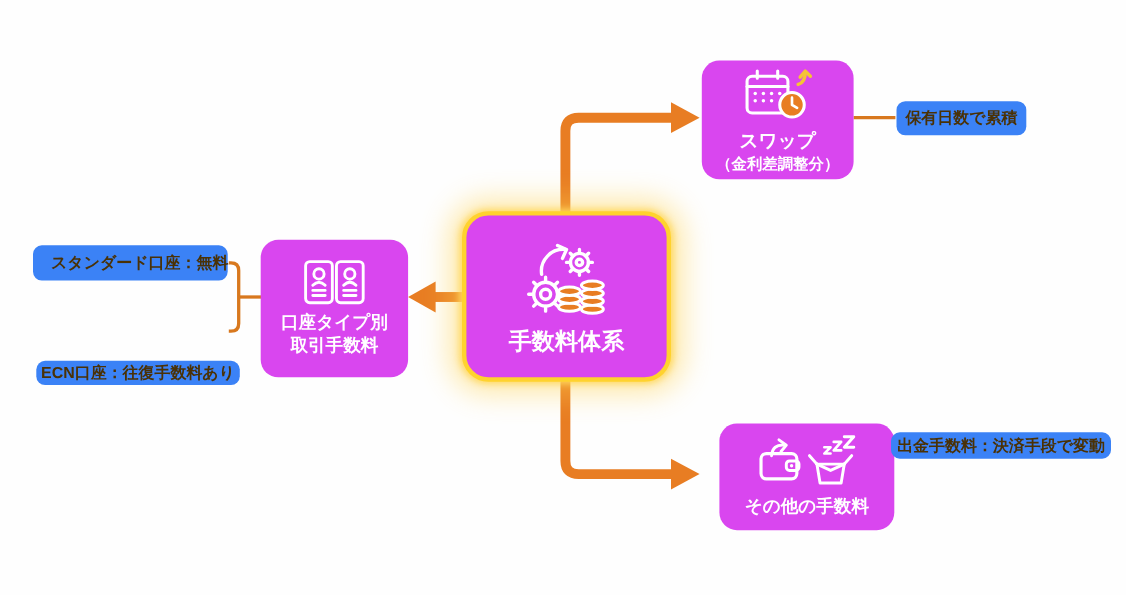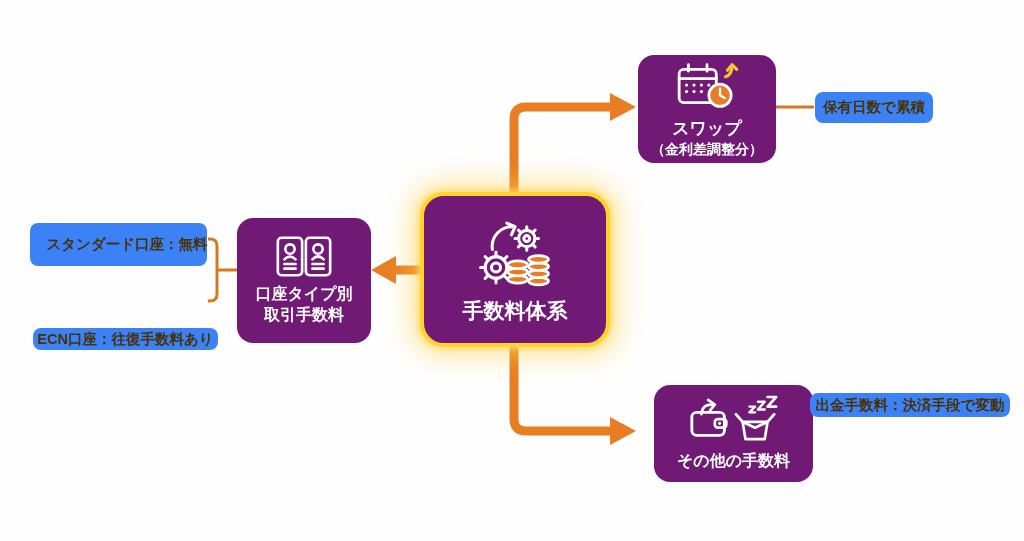--- a/index.html
+++ b/index.html
@@ -2,21 +2,21 @@
 <html><head>
 <meta charset="utf-8">
 <style>
   html,body{margin:0;padding:0;background:#ffffff;}
   .canvas{
     position:relative;width:1024px;height:541px;background:#fefefe;overflow:hidden;
     font-family:"Liberation Sans","DejaVu Sans",sans-serif;
   }
   .connector-layer{position:absolute;left:0;top:0;width:1024px;height:541px;z-index:1;}
   .node{
-    position:absolute;z-index:2;background:#701a75;border-radius:16px;
+    position:absolute;z-index:2;background:#d946ef;border-radius:16px;
     display:flex;flex-direction:column;align-items:center;justify-content:center;
     color:#fff;font-weight:700;text-align:center;box-sizing:border-box;
   }
   .node .txt{line-height:1.3;white-space:nowrap;}
   .center-node{
     left:420px;top:192px;width:190px;height:155px;border-radius:24px;
     border:4px solid #FFD22E;
     box-shadow:0 0 6px 2px rgba(255,216,94,.9), 0 0 24px 12px rgba(255,210,80,.45);
   }
   .center-node .txt{font-size:21px;}
@@ -26,21 +26,21 @@
   .account-node{left:237px;top:218px;width:134px;height:125px;}
   .account-node .txt{font-size:16px;}
   .other-node{left:654px;top:385px;width:159px;height:97px;}
   .other-node .txt{font-size:16px;}
   .ylabel{
     position:absolute;z-index:2;background:#3b82f6;border-radius:8px;
     display:flex;align-items:center;justify-content:center;
     color:#4A3105;font-weight:700;font-size:14.5px;white-space:nowrap;box-sizing:border-box;
   }
   .lbl-swap-note{left:815px;top:92px;width:118px;height:31px;}
-  .lbl-standard{left:30px;top:223px;width:177px;height:43px;padding-left:17px;}
+  .lbl-standard{left:30px;top:223px;width:177px;height:32px;padding-left:17px;}
   .lbl-ecn{left:33px;top:285px;width:185px;height:22px;margin-top:43px;}
   .lbl-withdraw{left:810px;top:393px;width:200px;height:24px;}
   .lbl-dormant{left:810px;top:449px;width:198px;height:33px;}
   .icon{display:block;margin-bottom:6px;}
 </style>
 </head>
 <body>
 
 <div class="canvas">
 

